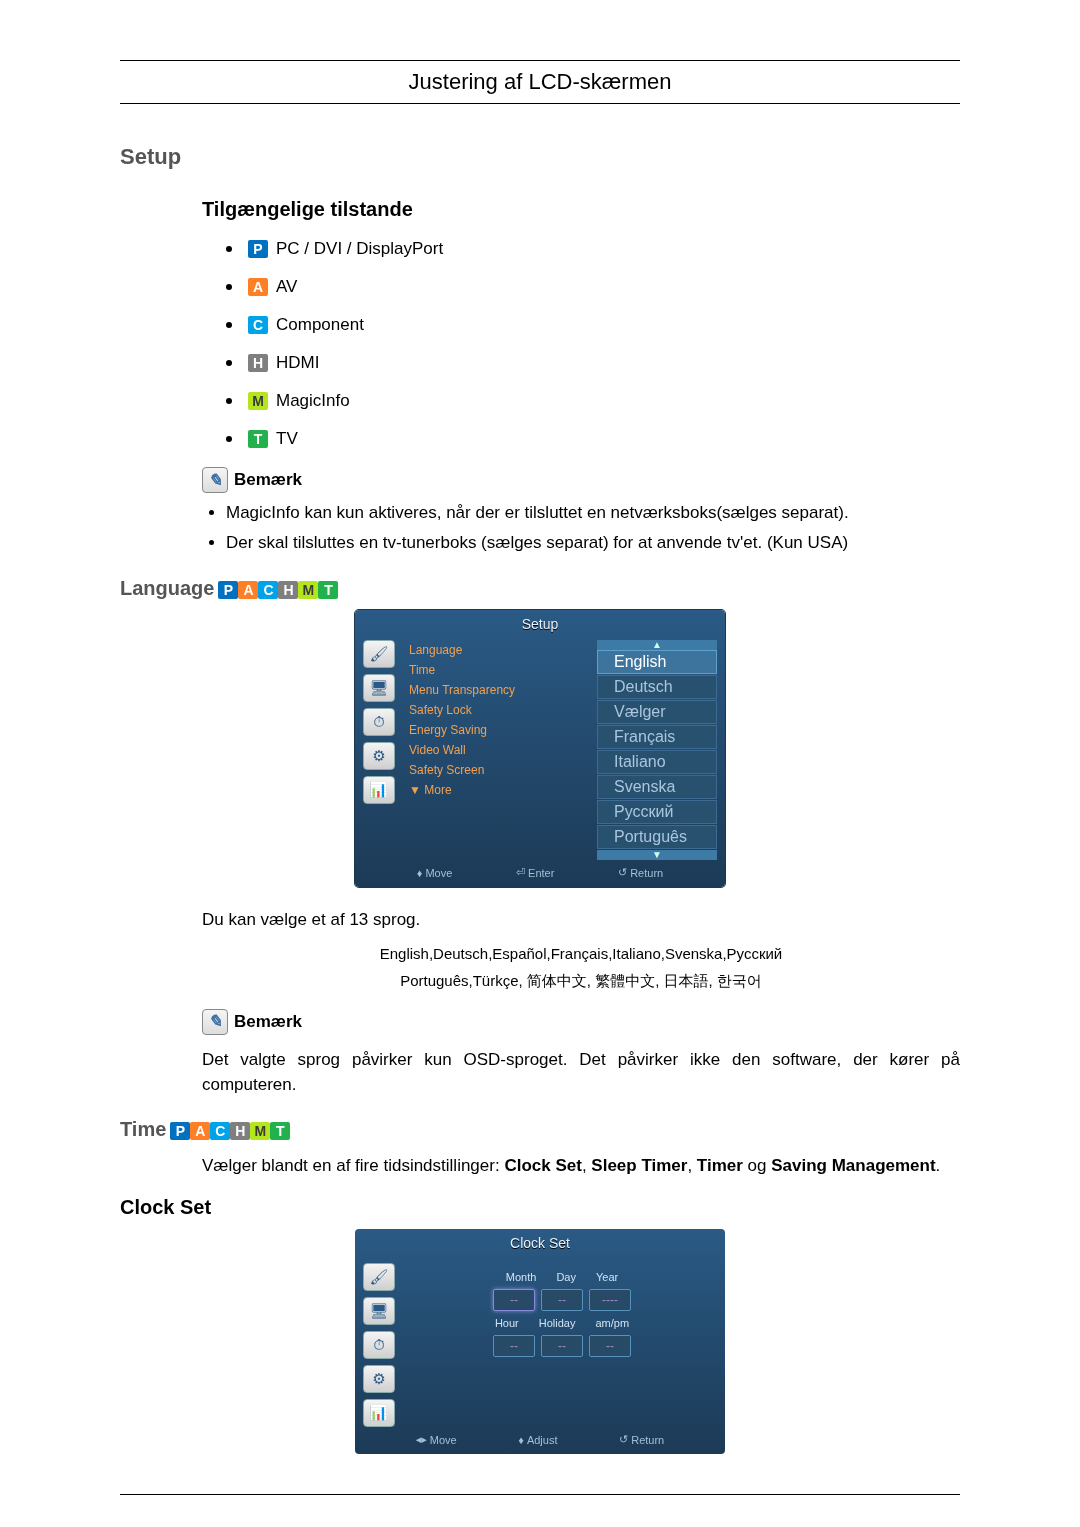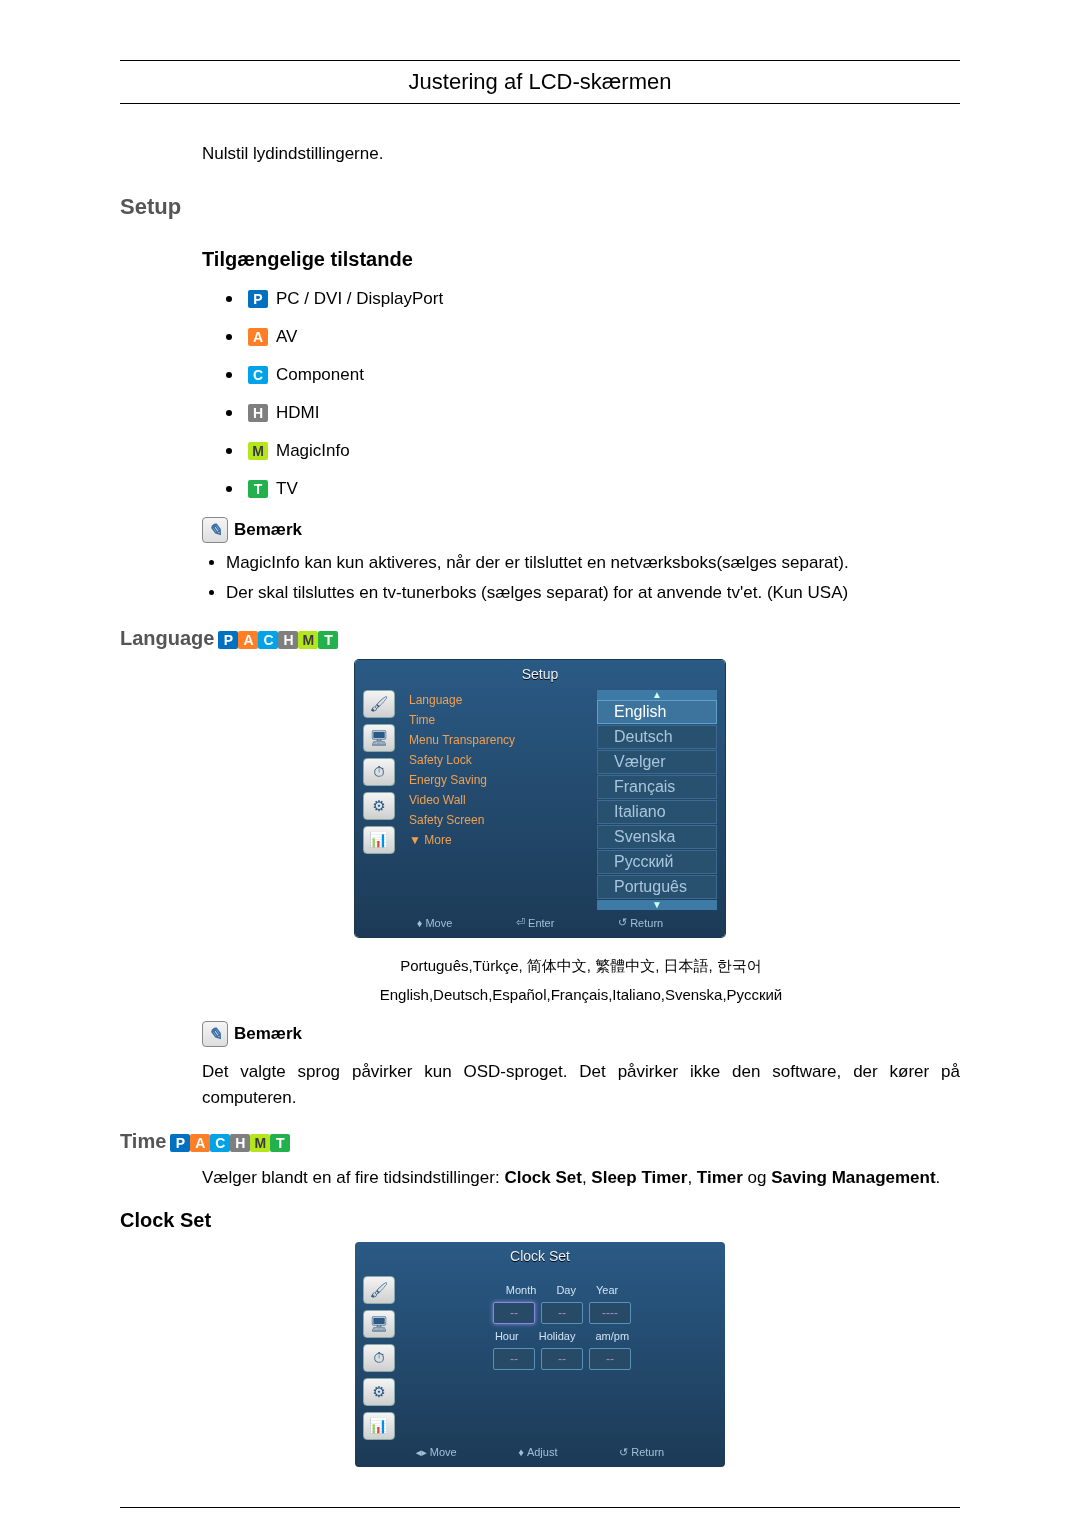--- a/index.html
+++ b/index.html
@@ -253,21 +253,20 @@
 </style>
 </head>
 <body>
 
 <div class="page">
 
   <div class="hr-line"></div>
   <div class="header-title">Justering af LCD-skærmen</div>
   <div class="small-rule"></div>
 
-  <div class="body-indent reset-text">Nulstil lydindstillingerne.</div>
 
   <div class="h-setup">Setup</div>
 
   <div class="body-indent">
     <div class="h-sub">Tilgængelige tilstande</div>
 
     <ul class="mode-list">
       <li>
         <span class="bullet-dot"></span>
         <span class="mode-icon mi-P">P</span>
@@ -354,22 +353,23 @@
       </div>
     </div>
     <div class="osd-footer">
       <span>♦ <span>Move</span></span>
       <span>⏎ <span>Enter</span></span>
       <span>↺ <span>Return</span></span>
     </div>
   </div>
 
   <div class="body-indent">
+    <div class="para">Du kan vælge et af 13 sprog.</div>
+    <div class="center-block lang-line">English,Deutsch,Español,Français,Italiano,Svenska,Русский</div>
     <div class="center-block lang-line">Português,Türkçe, 简体中文, 繁體中文, 日本語, 한국어</div>
-    <div class="center-block lang-line">English,Deutsch,Español,Français,Italiano,Svenska,Русский</div>
 
     <div class="note-row">
       <span class="note-icon">✎</span>
       <span style="font-weight:bold;">Bemærk</span>
     </div>
     <div class="para">Det valgte sprog påvirker kun OSD-sproget. Det påvirker ikke den software, der kører på computeren.</div>
   </div>
 
   <div class="h-section">
     <span>Time</span>

